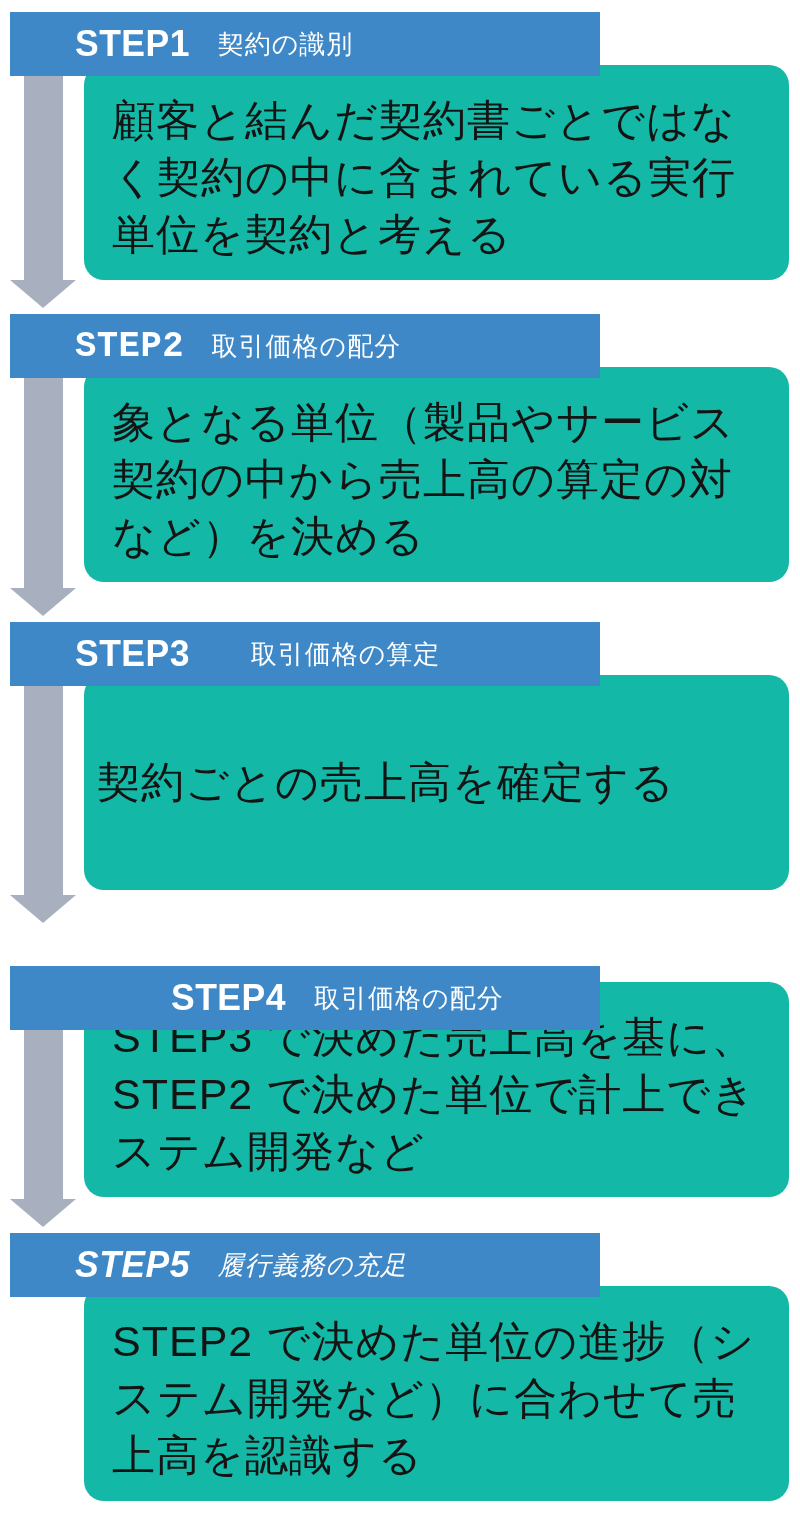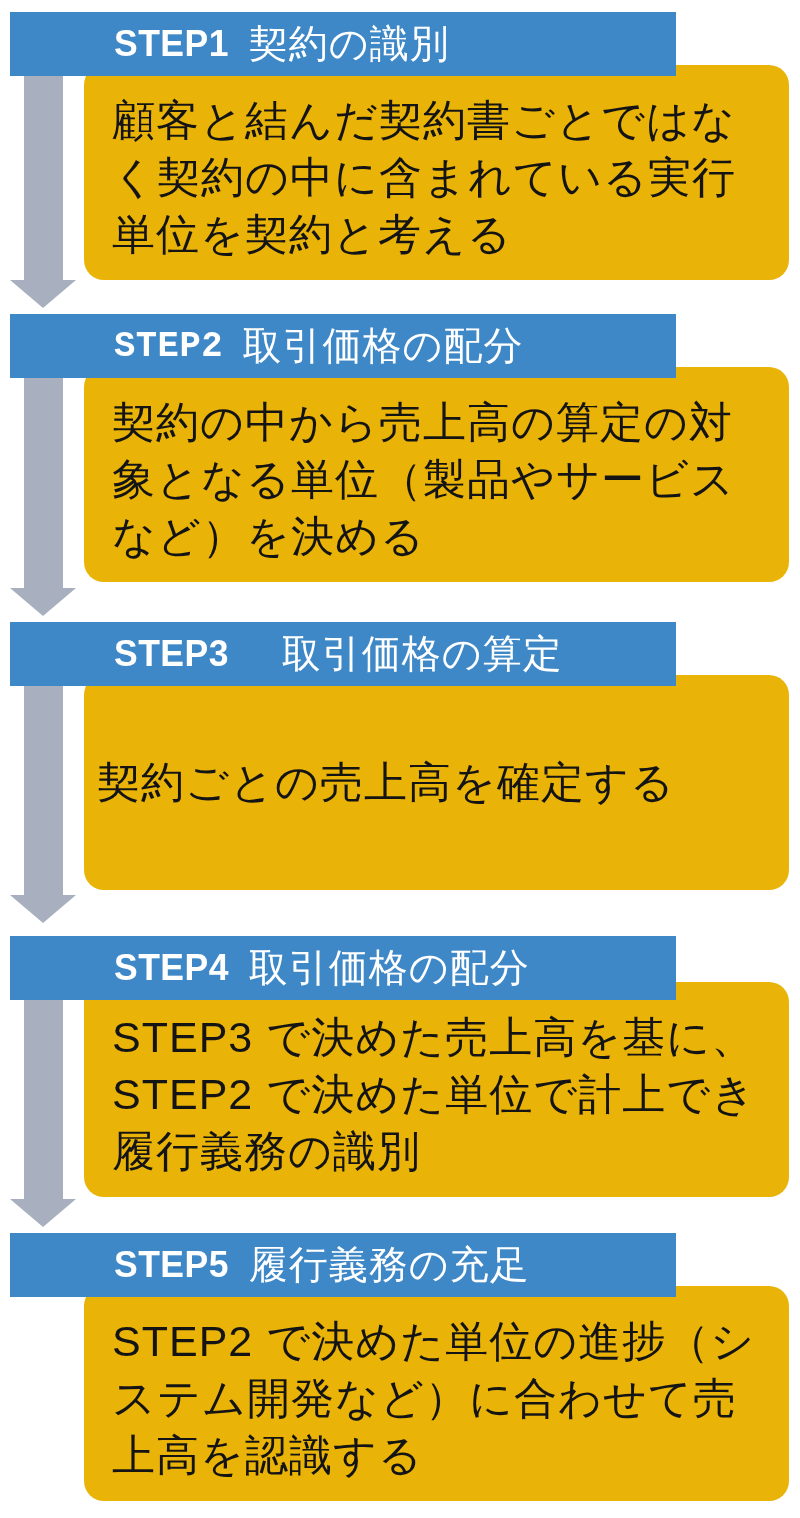--- a/index.html
+++ b/index.html
@@ -13,51 +13,51 @@
     width: 800px;
     height: 1518px;
     background: #ffffff;
     overflow: hidden;
   }
 
   
   .step-header {
     position: absolute;
     left: 10px;
-    width: 666px;
+    width: 590px;
     height: 64px;
     background: #3E88C7;
     z-index: 2;
     display: flex;
     align-items: center;
     box-sizing: border-box;
-    padding-left: 104px;
+    padding-left: 65px;
     color: #ffffff;
     white-space: nowrap;
   }
   .step-number {
     font-size: 37px;
     font-weight: bold;
     letter-spacing: 0.5px;
     transform: scaleX(0.96);
     transform-origin: left center;
   }
   .step-title {
-    font-size: 39px;
-    margin-left: 15px;
+    font-size: 26px;
+    margin-left: 23px;
     letter-spacing: 1px;
   }
 
   
   .step-body {
     position: absolute;
     left: 84px;
     width: 705px;
     height: 215px;
-    background: #eab308;
+    background: #14b8a6;
     border-radius: 20px;
     z-index: 1;
     box-sizing: border-box;
     padding: 27px 26px 0 28px;
     color: #141414;
   }
   .step-body.centered {
     display: flex;
     flex-direction: column;
     justify-content: center;
@@ -119,50 +119,50 @@
     <div class="body-line">顧客と結んだ契約書ごとではな</div>
     <div class="body-line">く契約の中に含まれている実行</div>
     <div class="body-line">単位を契約と考える</div>
   </div>
   <div class="step-header" style="top:12px;">
     <span class="step-number">STEP1</span>
     <span class="step-title">契約の識別</span>
   </div>
 
   <div class="step-body" style="top:367px;">
+    <div class="body-line">象となる単位（製品やサービス</div>
     <div class="body-line">契約の中から売上高の算定の対</div>
-    <div class="body-line">象となる単位（製品やサービス</div>
     <div class="body-line">など）を決める</div>
   </div>
   <div class="step-header" style="top:314px;font-family:Liberation Mono, monospace;">
     <span class="step-number">STEP2</span>
     <span class="step-title">取引価格の配分</span>
   </div>
 
   <div class="step-body centered" style="top:675px;">
     <div class="body-line">契約ごとの売上高を確定する</div>
   </div>
   <div class="step-header" style="top:622px;gap:33px;">
     <span class="step-number">STEP3</span>
     <span class="step-title">取引価格の算定</span>
   </div>
 
   <div class="step-body" style="top:982px;">
     <div class="body-line">STEP3 で決めた売上高を基に、</div>
     <div class="body-line">STEP2 で決めた単位で計上でき</div>
-    <div class="body-line">履行義務の識別</div>
+    <div class="body-line">ステム開発など</div>
   </div>
-  <div class="step-header" style="top:936px;">
+  <div class="step-header" style="top:966px;justify-content:center;">
     <span class="step-number">STEP4</span>
     <span class="step-title">取引価格の配分</span>
   </div>
 
   <div class="step-body" style="top:1286px;">
     <div class="body-line">STEP2 で決めた単位の進捗（シ</div>
     <div class="body-line">ステム開発など）に合わせて売</div>
     <div class="body-line">上高を認識する</div>
   </div>
-  <div class="step-header" style="top:1233px;">
+  <div class="step-header" style="top:1233px;font-style:italic;">
     <span class="step-number">STEP5</span>
     <span class="step-title">履行義務の充足</span>
   </div>
 
 </div>
 
 </body></html>

